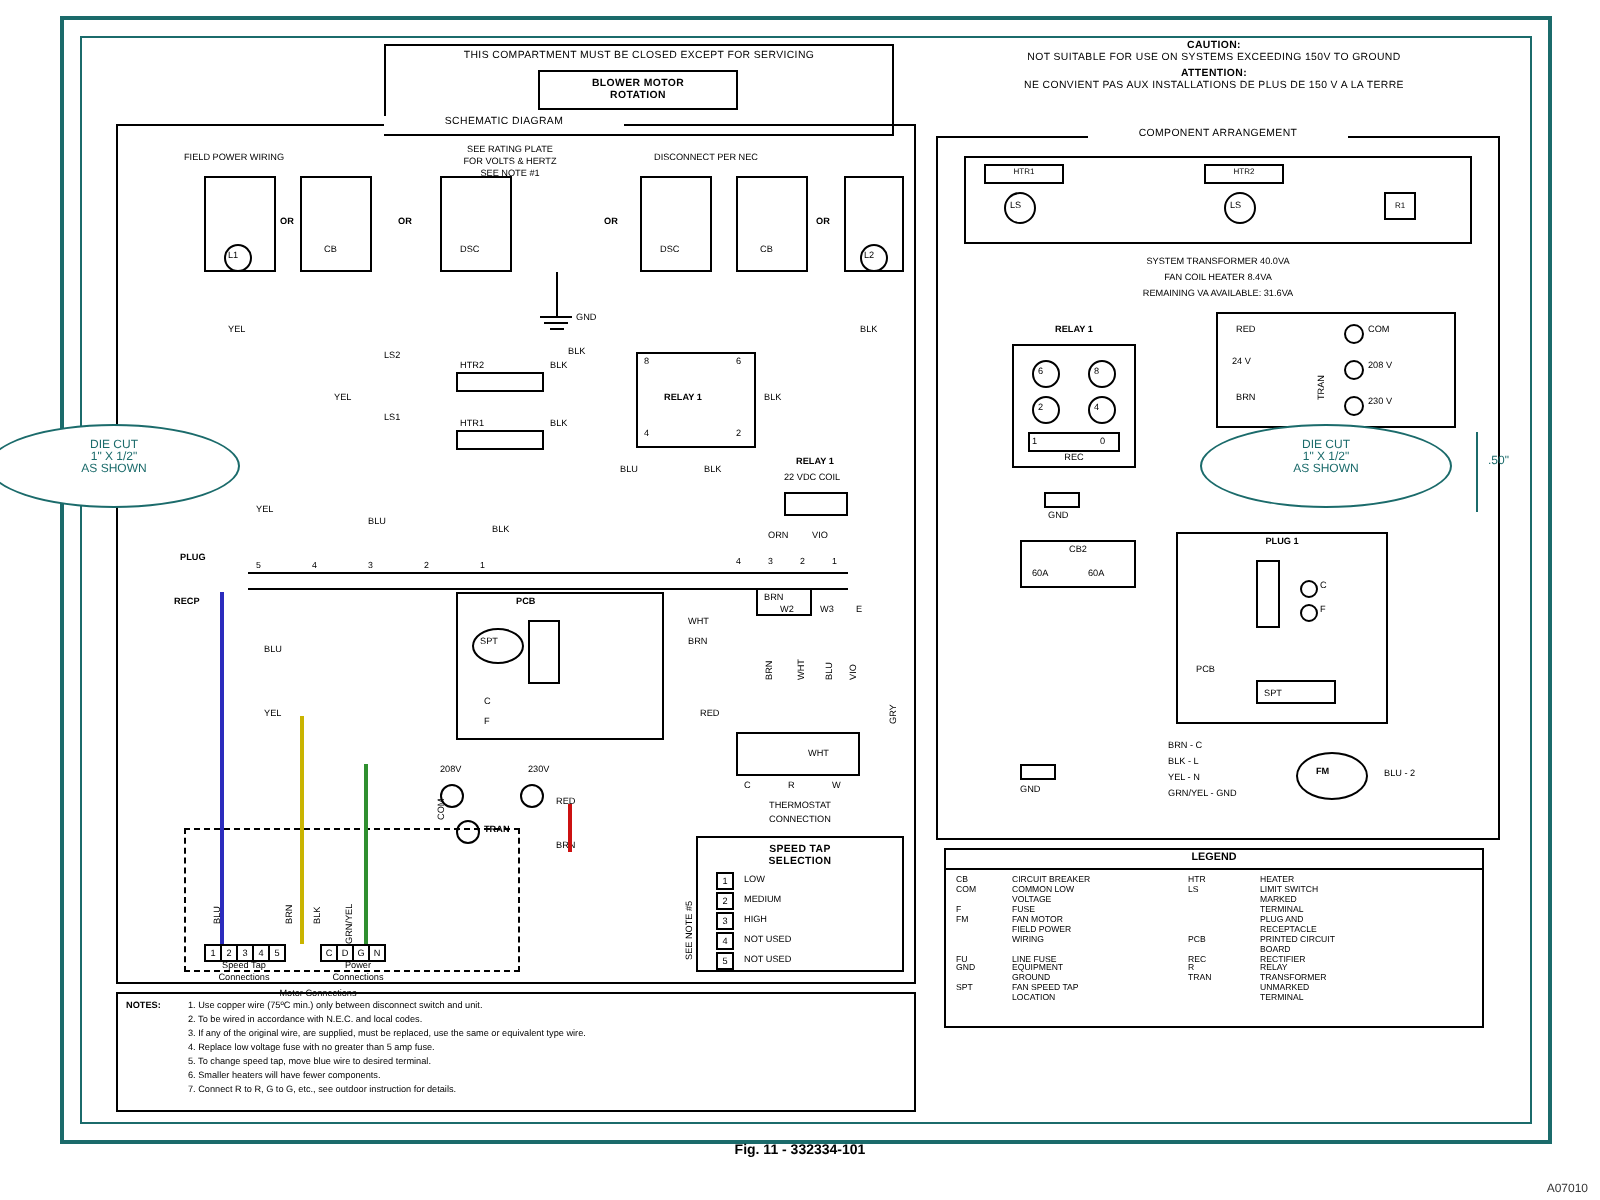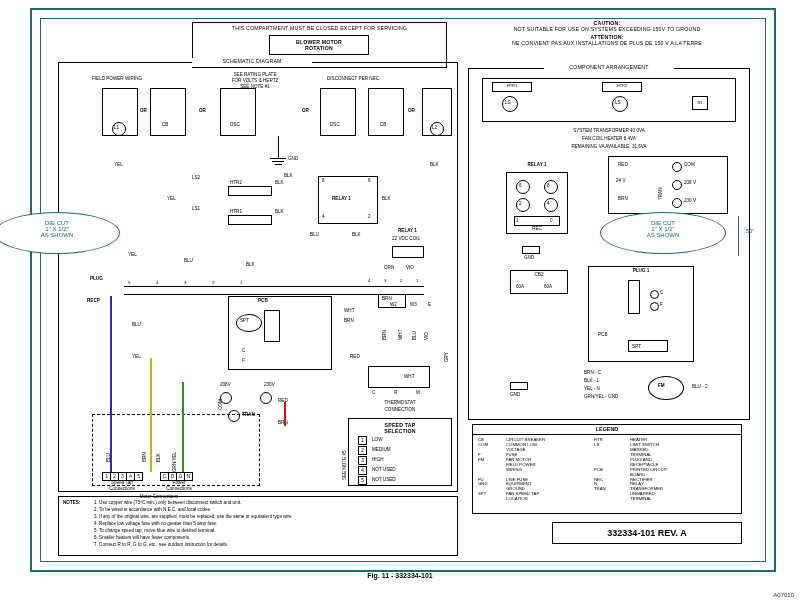--- a/index.html
+++ b/index.html
@@ -407,23 +407,20 @@
         <tr>
           <td></td>
           <td>LOCATION</td>
           <td></td>
           <td>TERMINAL</td>
         </tr>
       </tbody>
         </table>
     </div>
 
-    <div class="blk bd" style="left:520px;top:512px;width:190px;height:22px;">
-      <div class="c b" style="font-size:9px;margin-top:5px;">332334-101 REV. A</div>
-    </div>
 
   </div>
 
   <div class="oval tealbd" style="left:-6px;top:212px;width:124px;height:40px;background:#fff;">
     <div class="c teal" style="font-size:6px;margin-top:7px;">DIE CUT</div>
     <div class="c teal" style="font-size:6px;">1"  X  1/2"</div>
     <div class="c teal" style="font-size:6px;">AS SHOWN</div>
   </div>
   <div class="oval tealbd" style="left:600px;top:212px;width:124px;height:40px;background:#fff;">
     <div class="c teal" style="font-size:6px;margin-top:7px;">DIE CUT</div>

